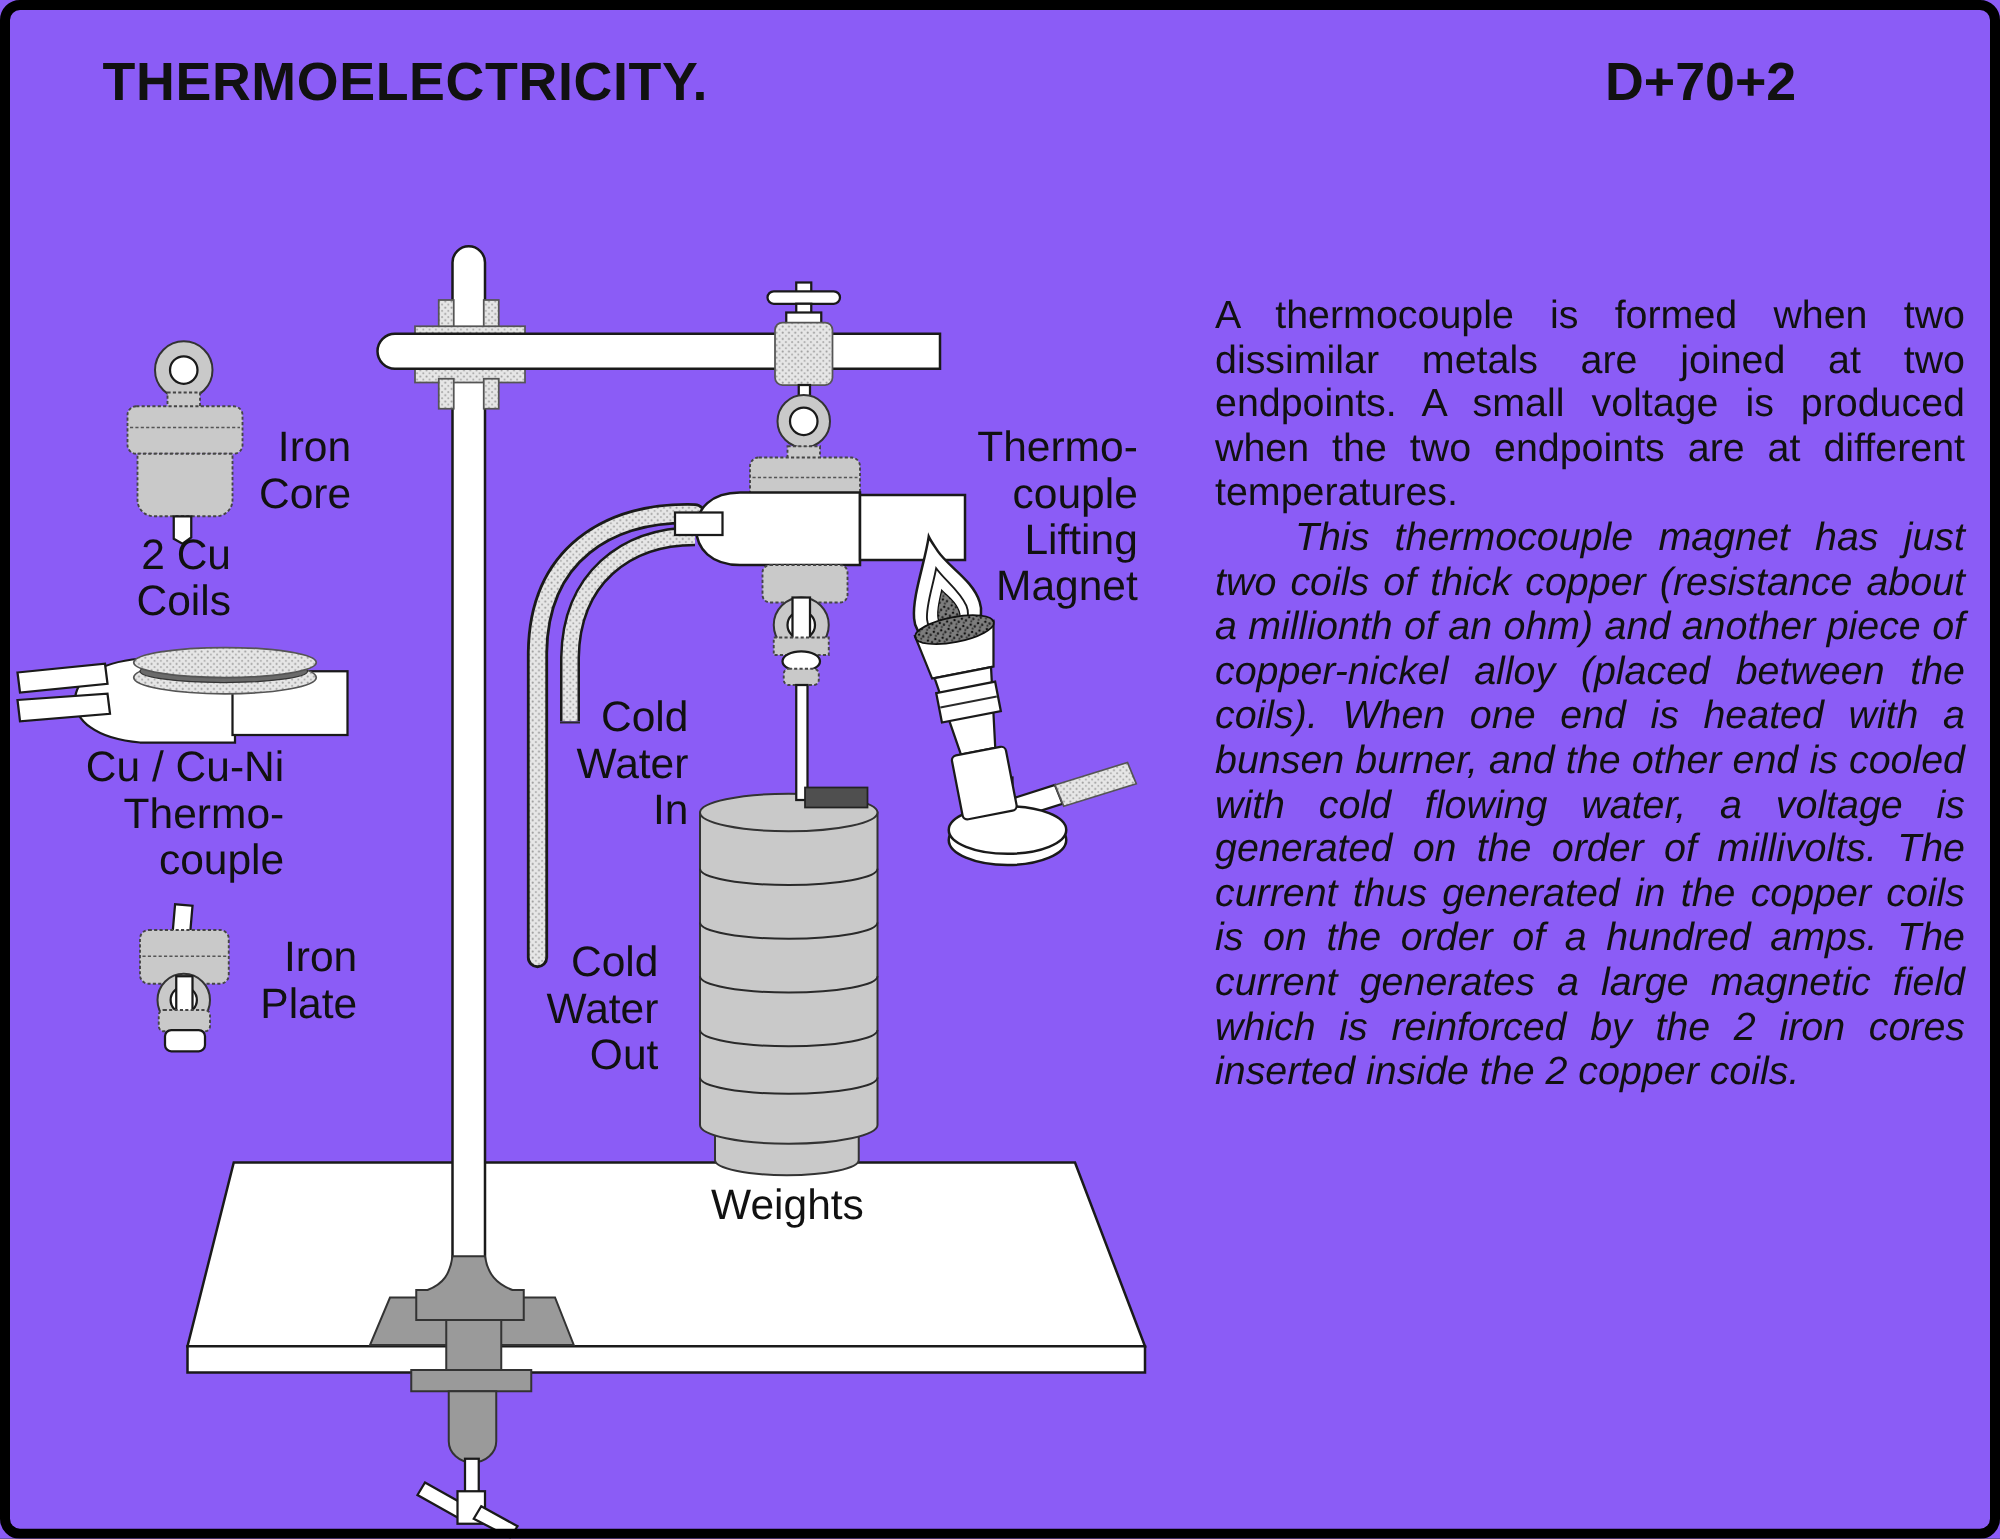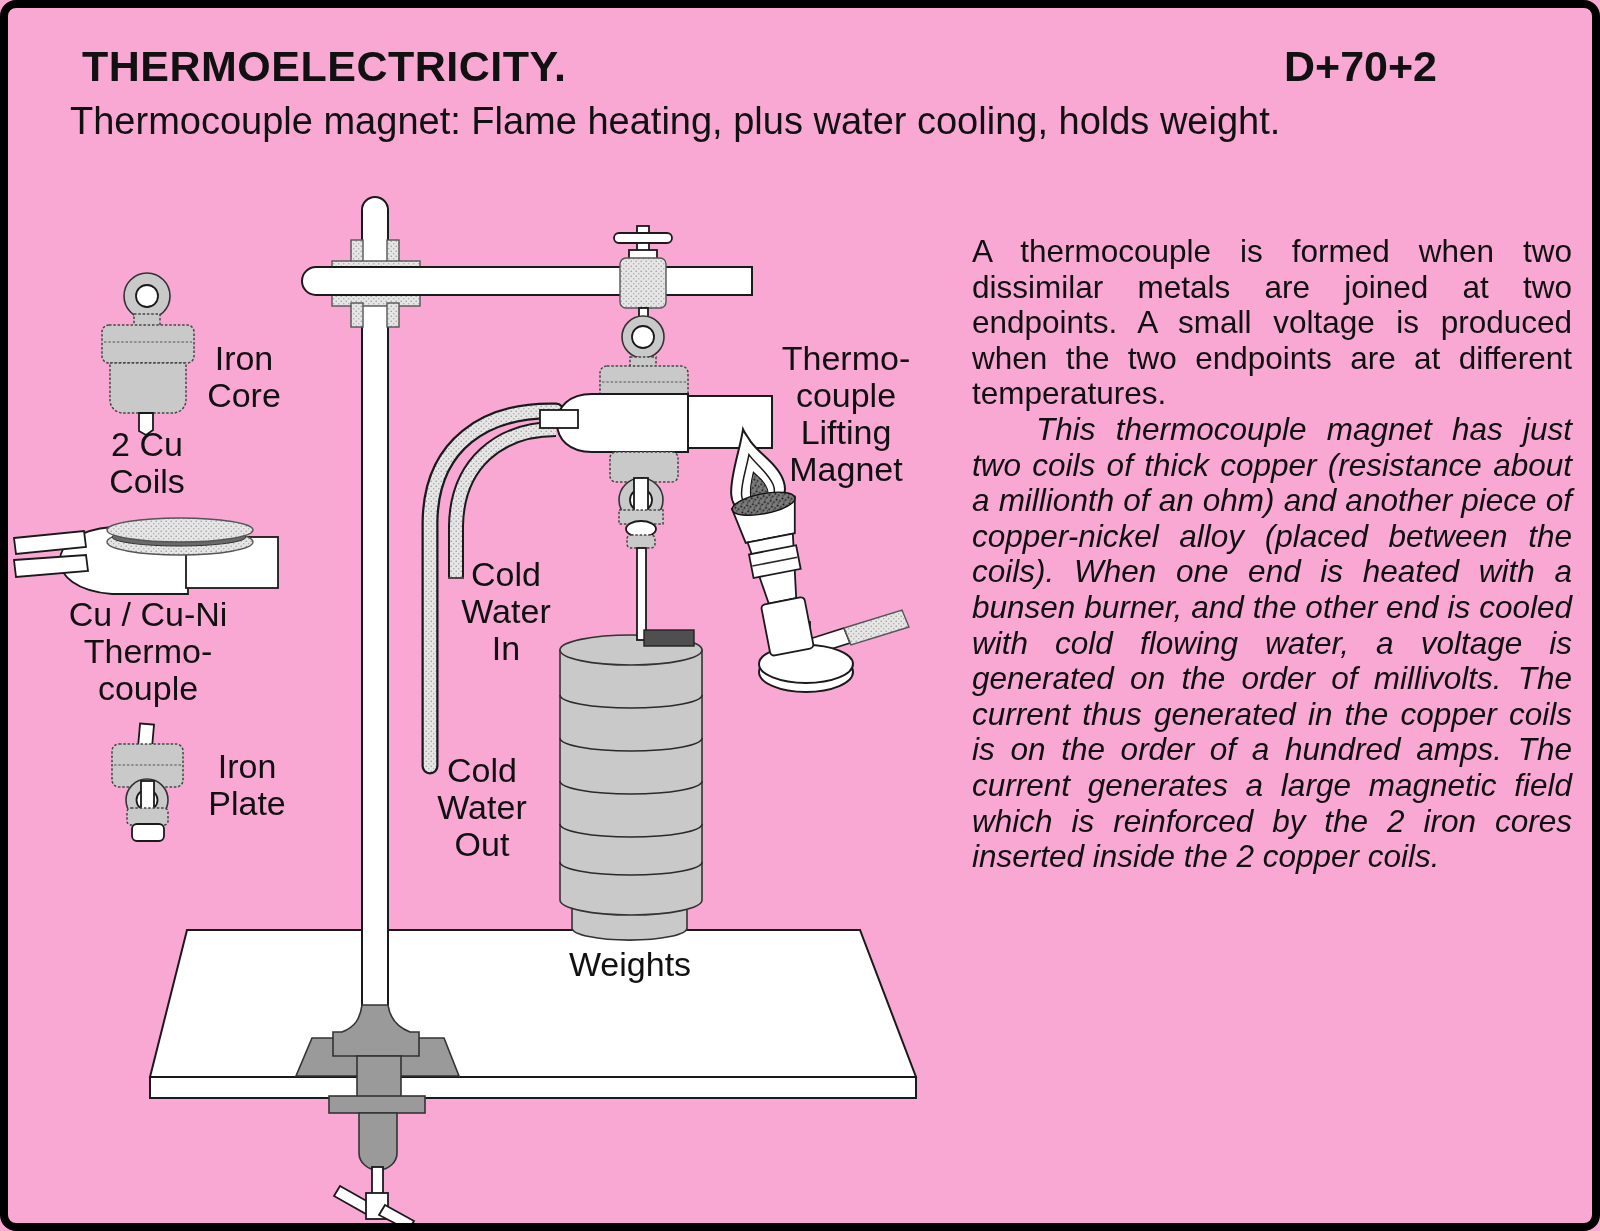--- a/index.html
+++ b/index.html
@@ -1,19 +1,19 @@
 <!DOCTYPE html>
 <html><head>
 <meta charset="utf-8">
 <style>
   html,body{margin:0;padding:0;background:#4a4a4a;}
   .page{
     position:relative;
     width:1600px;height:1231px;
-    background:#f9a8d4;
+    background:#8b5cf6;
     overflow:hidden;
     font-family:"Liberation Sans","DejaVu Sans",sans-serif;
     color:#111;
   }
   .frame{
     position:absolute;inset:0;
     border:8px solid #000;border-radius:16px;
     pointer-events:none;z-index:10;
   }
   .diagram-svg{position:absolute;left:0;top:0;z-index:1;}
@@ -31,21 +31,21 @@
   }
   .article{
     position:absolute;left:956px;top:234px;width:600px;
     font-size:31.5px;line-height:35.6px;
     text-align:justify;z-index:2;margin-left:16px;
   }
   .article p{margin:0;}
   .article p + p{text-indent:64px;font-style:italic;}
   .lbl{
     position:absolute;transform:translateX(-50%);
-    text-align:center;font-size:34px;line-height:37px;
+    text-align:right;font-size:34px;line-height:37px;
     white-space:nowrap;z-index:2;
   }
   
   .wfill{fill:#fff;stroke:#1a1a1a;stroke-width:1.8;}
   .wfill2{fill:#fff;stroke:#1a1a1a;stroke-width:2;}
   .gfill{fill:#c9c9c9;stroke:#454545;stroke-width:1.5;stroke-dasharray:2.5 1.8;}
   .gfill2{fill:#c9c9c9;stroke:#333;stroke-width:1.6;}
   .sfill{fill:url(#stip);stroke:#555;stroke-width:1.4;}
   .mfill{fill:#9a9a9a;stroke:#333;stroke-width:1.6;}
   .gline{stroke:#555;stroke-width:1.2;stroke-dasharray:2.5 1.8;fill:none;}
@@ -203,21 +203,20 @@
         <polygon points="769,536 815,536 806,600 778,600" class="wfill"></polygon>
         <rect x="768" y="548" width="48" height="24" class="wfill"></rect>
         <line x1="769" y1="560" x2="815" y2="560" class="kline"></line>
         <rect x="770" y="600" width="44" height="52" rx="4" class="wfill"></rect>
       </g>
     </g>
   </svg>
 
   <div class="page-title">THERMOELECTRICITY.</div>
   <div class="catalog-code">D+70+2</div>
-  <div class="subtitle">Thermocouple magnet: Flame heating, plus water cooling, holds weight.</div>
 
   <div class="lbl" style="left:244px;top:340px">
     <div>Iron</div>
     <div>Core</div>
   </div>
   <div class="lbl" style="left:147px;top:426px">
     <div>2 Cu</div>
     <div>Coils</div>
   </div>
   <div class="lbl" style="left:148px;top:596px">

